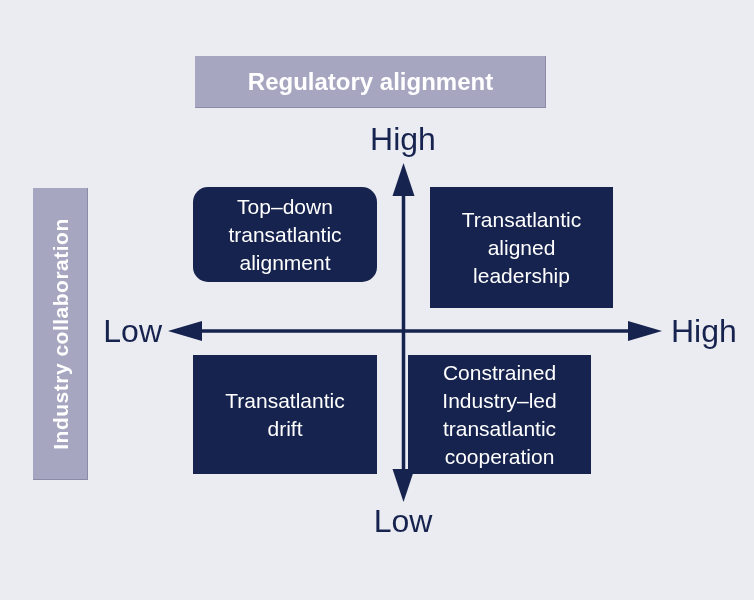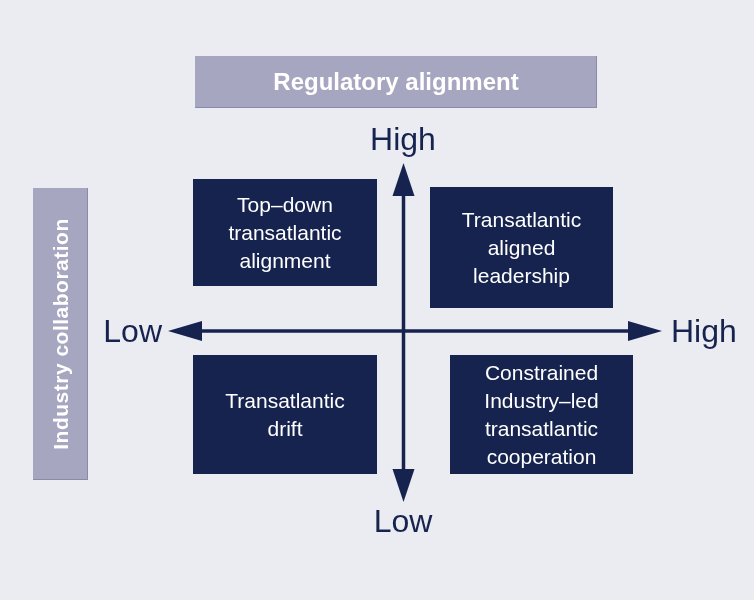--- a/index.html
+++ b/index.html
@@ -24,21 +24,21 @@
   
   .band{
     position:absolute;
     background:var(--band);
     color:var(--band_text);
     display:flex;align-items:center;justify-content:center;
     font-weight:bold;
     box-shadow:inset -1px -1px 0 rgba(90,90,120,.35);
   }
   .band-top{
-    left:195px;top:56px;width:402px;height:52px;
+    left:195px;top:56px;width:351px;height:52px;
     font-size:24px;
   }
   .band-left{
     left:33px;top:188px;width:55px;height:292px;
     font-size:21px;
   }
   .band-left .vtext{
     transform:rotate(-90deg);
     white-space:nowrap;
     letter-spacing:.5px;
@@ -66,24 +66,24 @@
     position:absolute;
     background:var(--navy);
     color:var(--box_text);
     display:flex;align-items:center;justify-content:center;
     text-align:center;
     font-size:21px;
     line-height:28px;
     white-space:pre-line;
     padding:4px 8px;
   }
-  .q-tl{left:193px;top:179px;width:184px;height:107px;}
+  .q-tl{left:193px;top:187px;width:184px;height:95px;border-radius:15px;}
   .q-tr{left:430px;top:187px;width:183px;height:121px;}
   .q-bl{left:193px;top:355px;width:184px;height:119px;}
-  .q-br{left:450px;top:355px;width:183px;height:119px;}
+  .q-br{left:408px;top:355px;width:183px;height:119px;}
 </style>
 </head>
 <body>
 
 <div class="stage">
 
   <div class="band band-top">
     <span>Regulatory alignment</span>
   </div>
 

